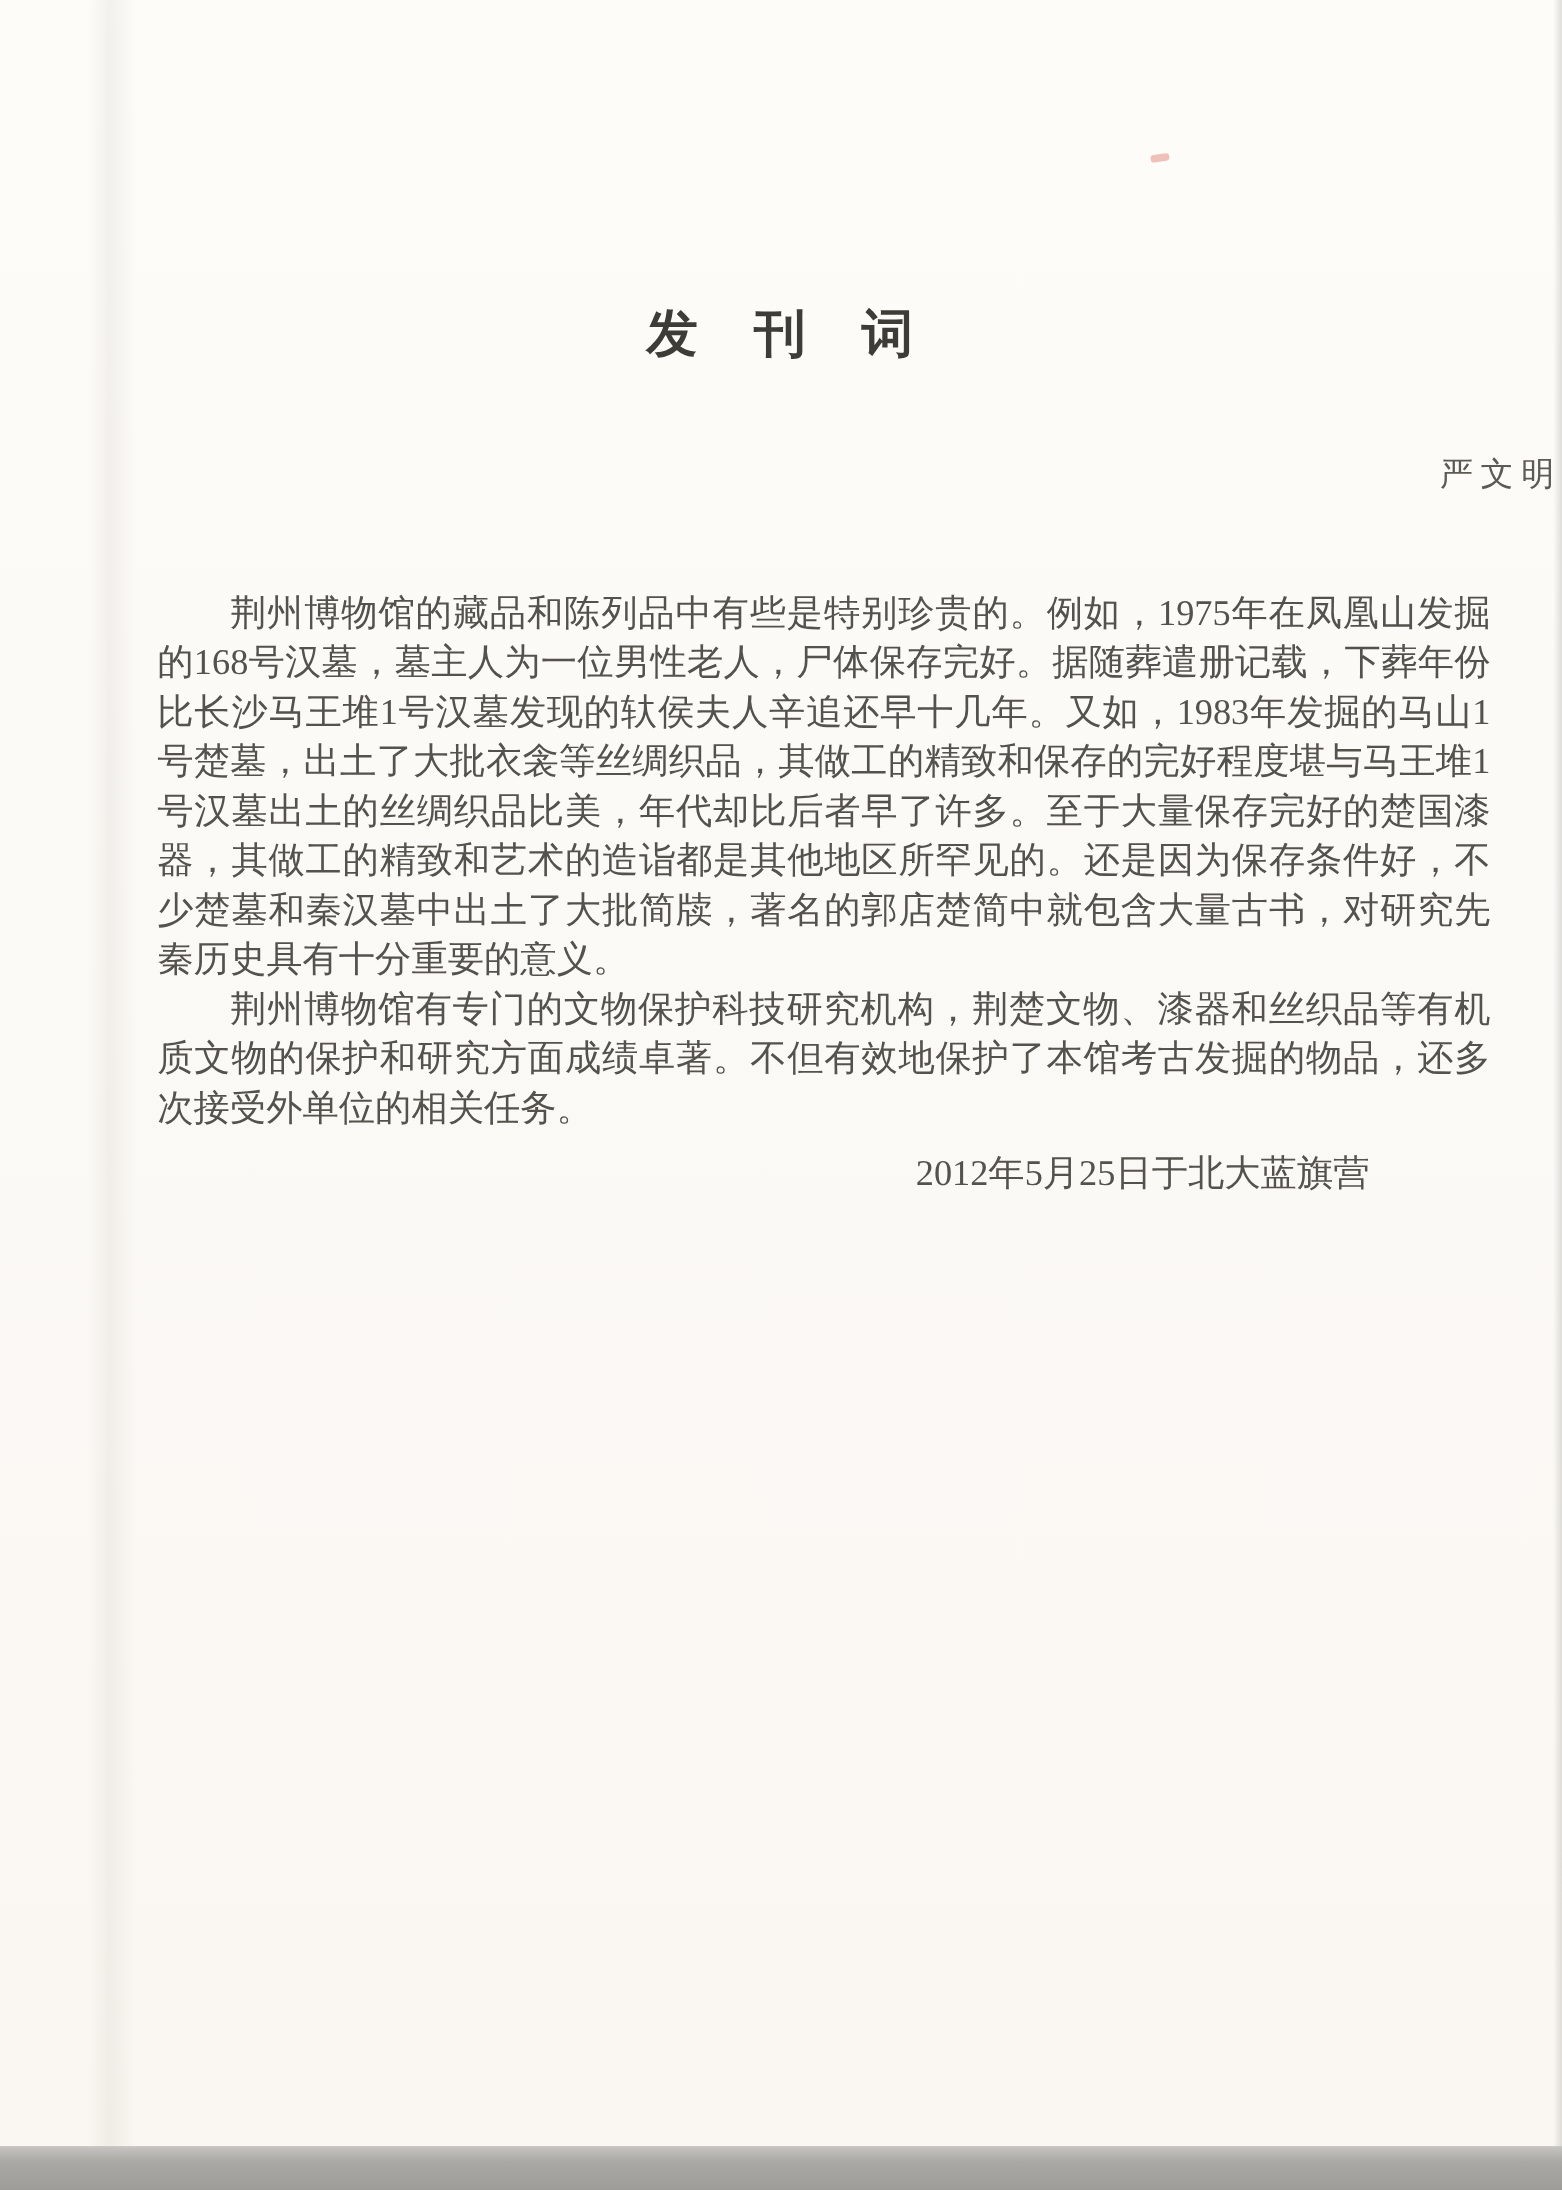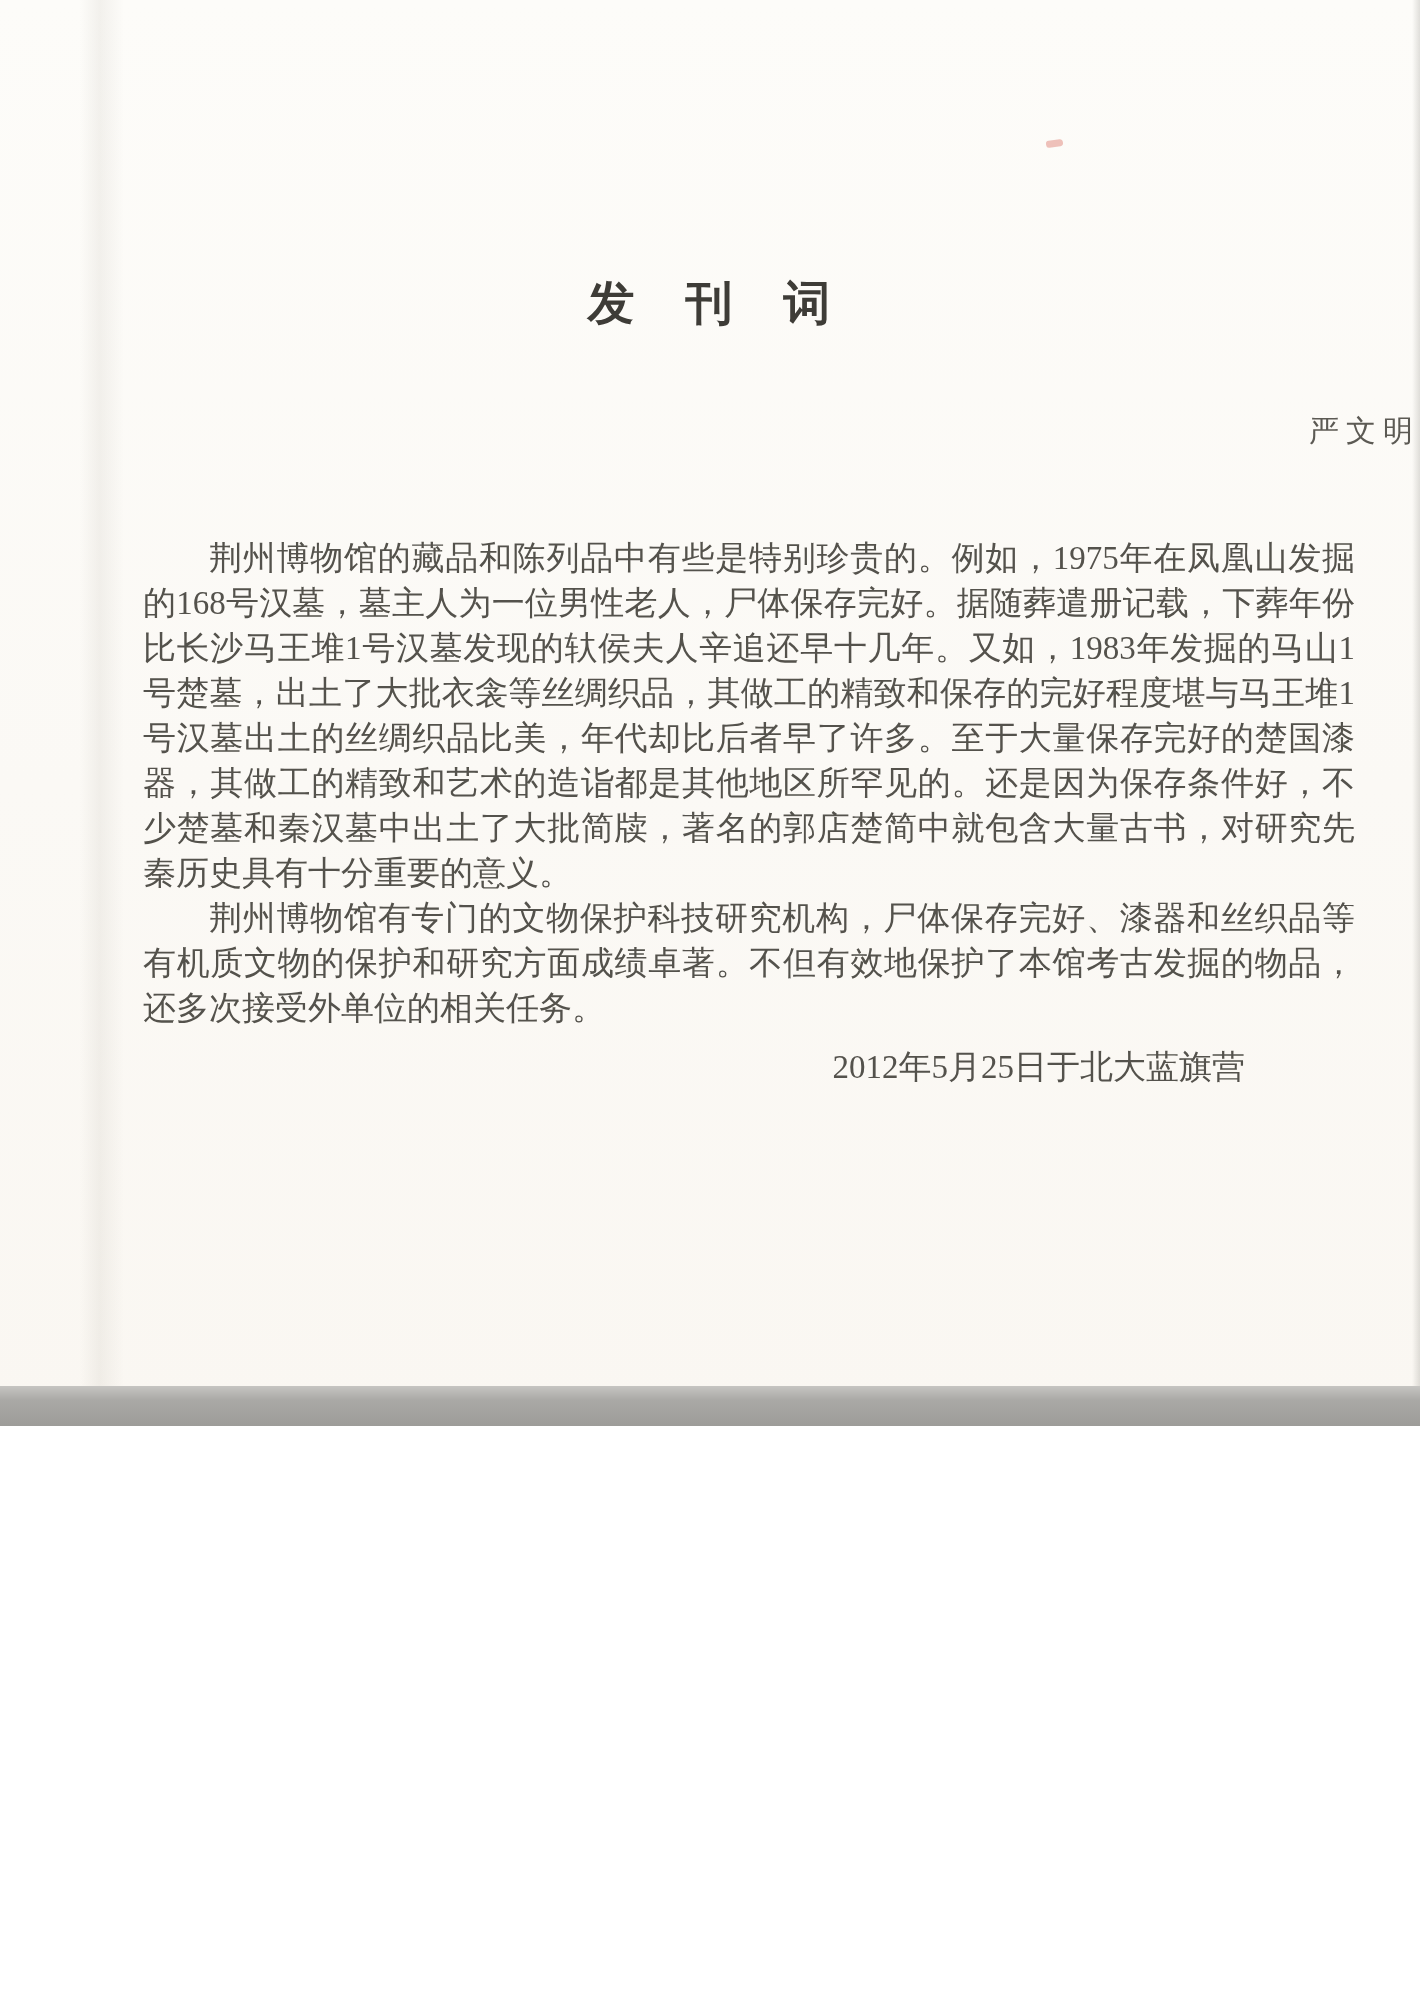--- a/index.html
+++ b/index.html
@@ -9,21 +9,21 @@
   body {
     width: 1420px;
     height: 1991px;
     background: #ffffff;
     font-family: "Liberation Serif", "DejaVu Serif", serif;
     overflow: hidden;
   }
   .scan-page {
     position: relative;
     width: 1420px;
-    height: 1426px;
+    height: 1991px;
     background: linear-gradient(180deg, #fdfcf9 0%, #fbf9f5 55%, #faf7f2 100%);
   }
   .binding-shadow {
     position: absolute;
     left: 80px;
     top: 0;
     width: 44px;
     height: 100%;
     background: linear-gradient(90deg, rgba(185,180,170,0) 0%, rgba(185,180,170,0.16) 45%, rgba(185,180,170,0) 100%);
     pointer-events: none;
@@ -97,21 +97,21 @@
 <div class="scan-page">
 
   <div class="red-mark" style="background: rgb(228, 154, 144);"></div>
 
   <h1 class="page-title">发　刊　词</h1>
 
   <div class="author">严文明</div>
 
   <div class="body-text">
     <p>荆州博物馆的藏品和陈列品中有些是特别珍贵的。例如，1975年在凤凰山发掘的168号汉墓，墓主人为一位男性老人，尸体保存完好。据随葬遣册记载，下葬年份比长沙马王堆1号汉墓发现的轪侯夫人辛追还早十几年。又如，1983年发掘的马山1号楚墓，出土了大批衣衾等丝绸织品，其做工的精致和保存的完好程度堪与马王堆1号汉墓出土的丝绸织品比美，年代却比后者早了许多。至于大量保存完好的楚国漆器，其做工的精致和艺术的造诣都是其他地区所罕见的。还是因为保存条件好，不少楚墓和秦汉墓中出土了大批简牍，著名的郭店楚简中就包含大量古书，对研究先秦历史具有十分重要的意义。</p>
-    <p>荆州博物馆有专门的文物保护科技研究机构，尸体保存完好、漆器和丝织品等有机质文物的保护和研究方面成绩卓著。不但有效地保护了本馆考古发掘的物品，还多次接受外单位的相关任务。</p>
+    <p>荆州博物馆有专门的文物保护科技研究机构，荆楚文物、漆器和丝织品等有机质文物的保护和研究方面成绩卓著。不但有效地保护了本馆考古发掘的物品，还多次接受外单位的相关任务。</p>
 
     <div class="dateline">2012年5月25日于北大蓝旗营</div>
   </div>
 
   <div class="binding-shadow"></div>
   <div class="edge-right"></div>
   <div class="edge-bottom"></div>
 
 </div>
 

